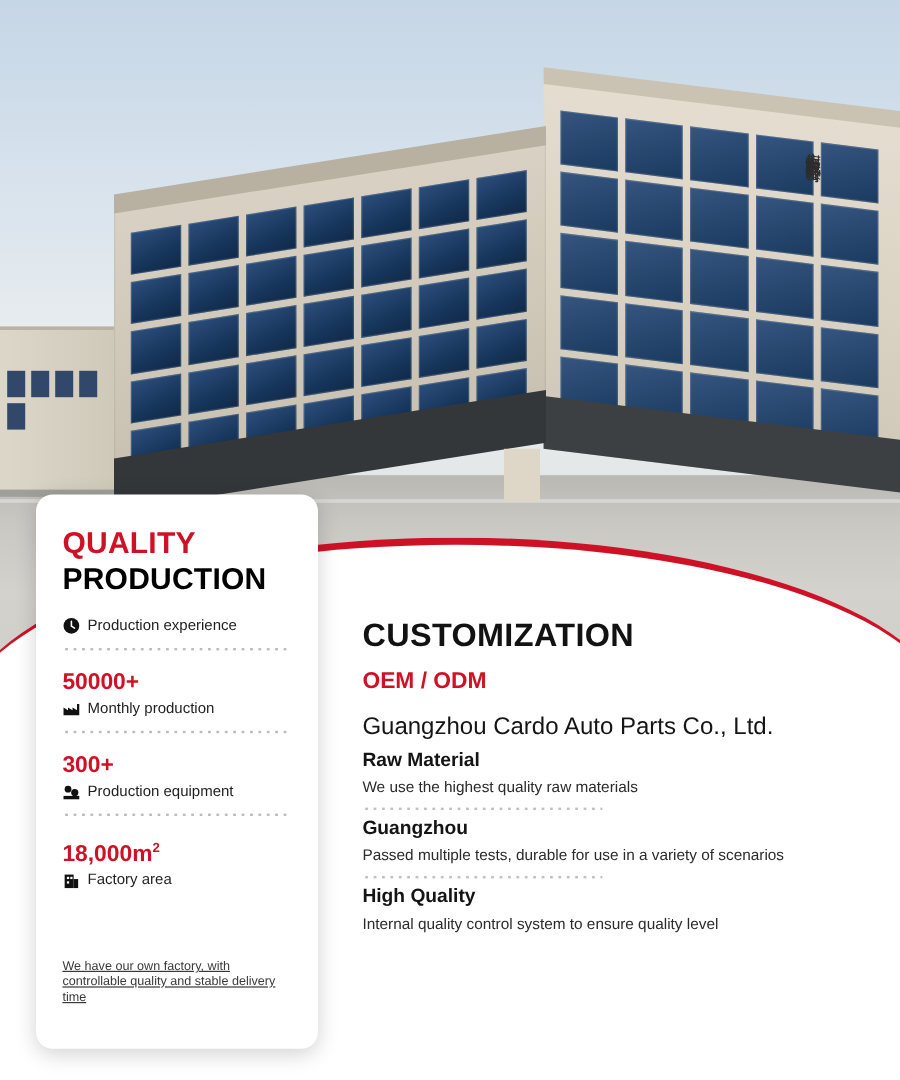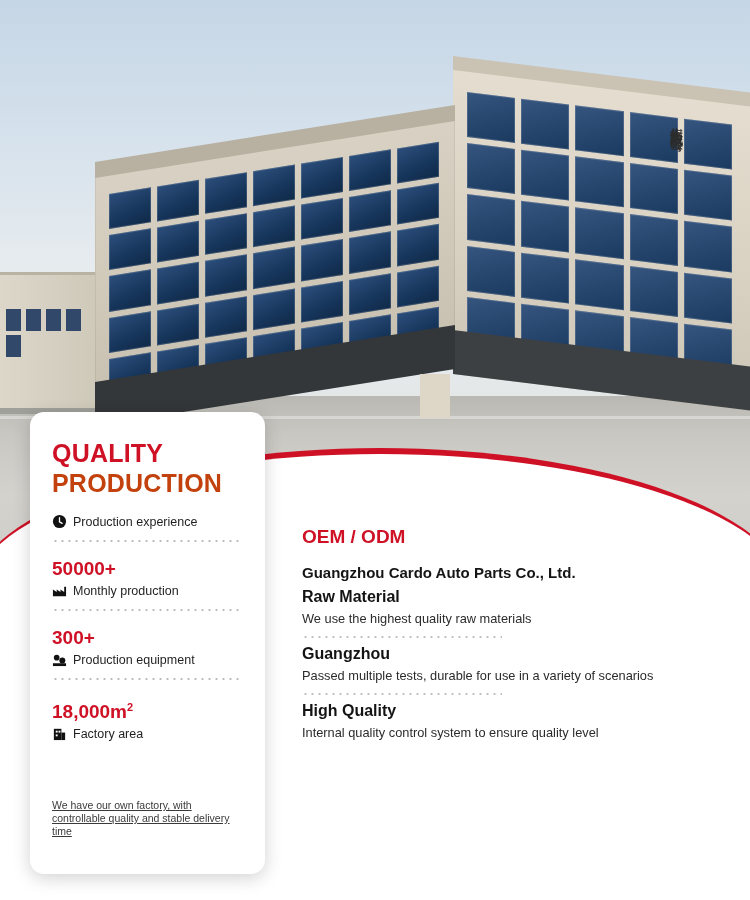--- a/index.html
+++ b/index.html
@@ -198,33 +198,32 @@
     z-index: 8;
     padding: 26px 22px 12px 22px;
   }
   .card h2 {
     font-size: 25px;
     line-height: 30px;
     font-weight: bold;
     letter-spacing: .2px;
   }
   .card h2 .q { color: #cf1126; }
-  .card h2 .p { color: #c2410c; display:block; }
+  .card h2 .p { color: #000000; display:block; }
 
   .stat { margin-top: 16px; }
   .stat .num {
     color: #cf1126;
     font-weight: bold;
     font-size: 19px;
     line-height: 22px;
   }
   .stat .num sup { font-size: 11px; }
   .stat .row {
     display: flex;
-    align-items: center;
     gap: 6px;
     margin-top: 3px;
   }
   .stat .row .lbl {
     font-size: 12.5px;
     color: #1f1f1f;
   }
   .ico {
     width: 15px; height: 15px;
     display: inline-block;
@@ -262,22 +261,22 @@
     letter-spacing: .3px;
   }
   .right .oem {
     margin-top: 12px;
     font-size: 19px;
     font-weight: bold;
     color: #cf1126;
   }
   .right .company {
     margin-top: 16px;
-    font-size: 15px;
-    font-weight: bold;
+    font-size: 20px;
+    font-weight: normal;
     color: #151515;
   }
   .feat { margin-top: 7px; }
   .feat .t {
     font-size: 16px;
     font-weight: bold;
     color: #141414;
   }
   .feat .d {
     margin-top: 5px;
@@ -456,20 +455,21 @@
             </svg>
         </span>
         <span class="lbl">Factory area</span>
       </div>
     </div>
 
     <div class="note">We have our own factory, with controllable quality and stable delivery time</div>
   </div>
 
   <div class="right">
+    <h1>CUSTOMIZATION</h1>
     <div class="oem">OEM / ODM</div>
     <div class="company">Guangzhou Cardo Auto Parts Co., Ltd.</div>
 
     <div class="feat">
       <div class="t">Raw Material</div>
       <div class="d">We use the highest quality raw materials</div>
       <div class="sep"></div>
     </div>
 
     <div class="feat">

